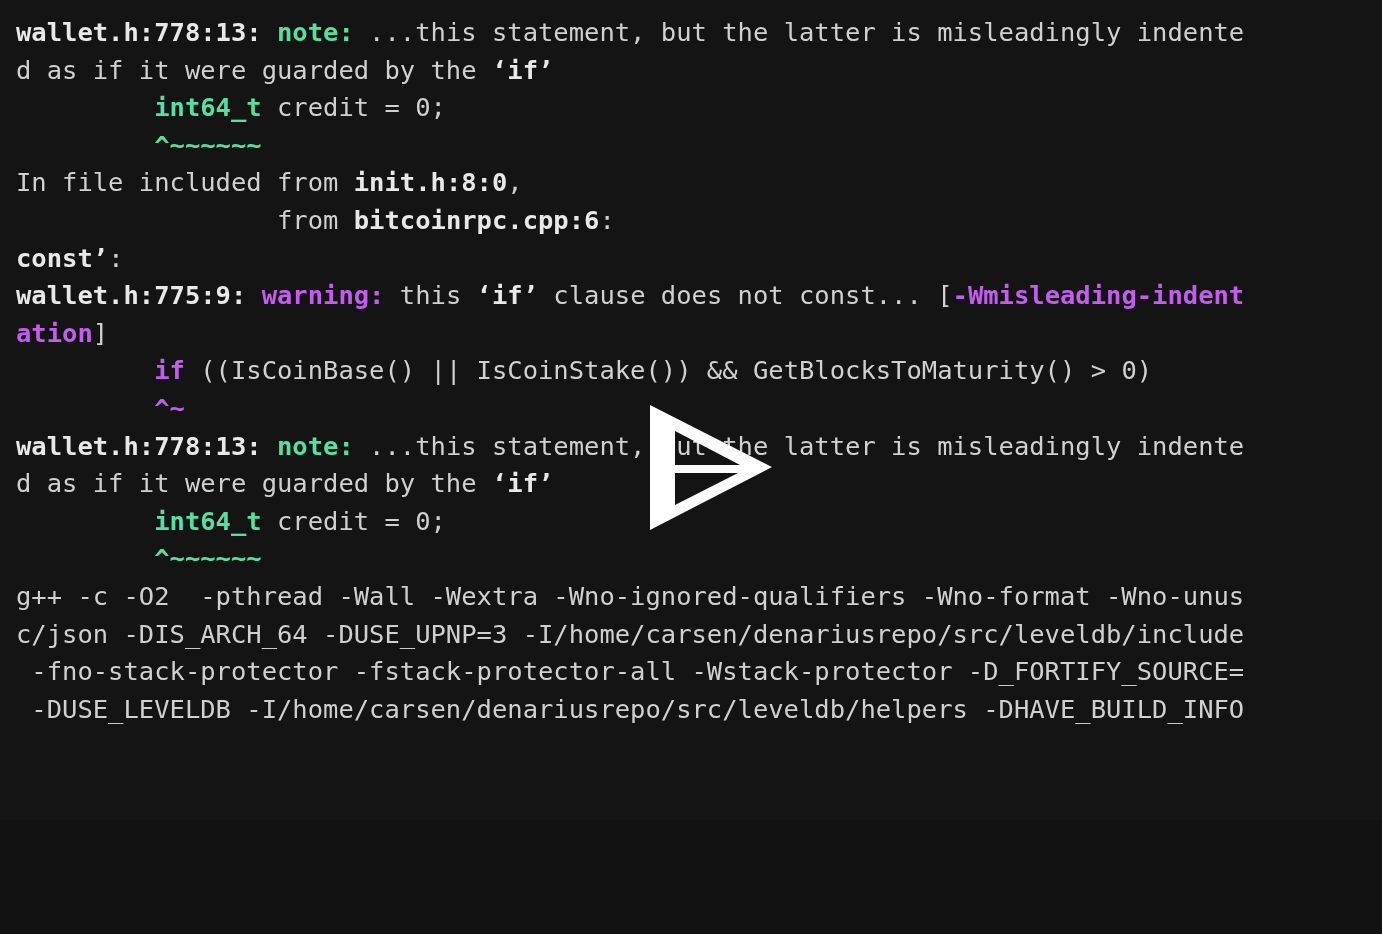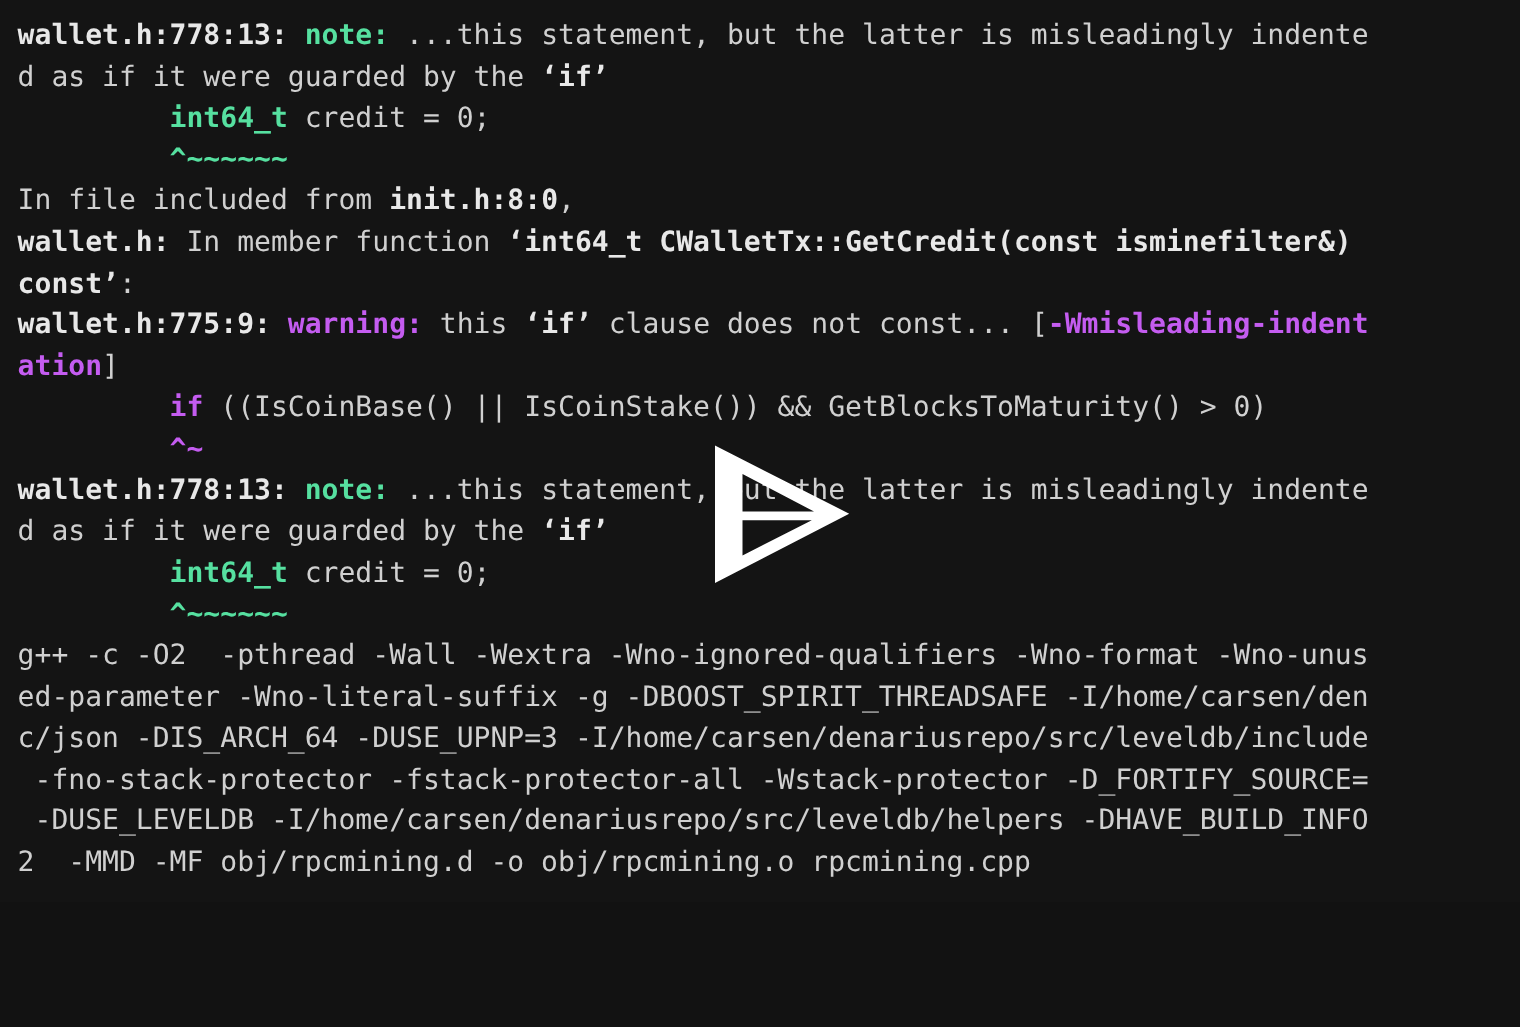--- a/index.html
+++ b/index.html
@@ -68,36 +68,34 @@
 <style>.c-default{color:#d0d0d0;}.c-bold-white{color:#e8e8e8;}.c-green{color:#56e0a0;}.c-magenta{color:#c45cf0;}</style></head>
 <body>
 
 <div id="terminal" style="background: rgb(20, 20, 20);">
   <div id="terminal-lines">
       <div class="term-line" id="line-1"><span class="seg c-bold-white">wallet.h:778:13: </span><span class="seg c-green">note:</span><span class="seg c-default"> ...this statement, but the latter is misleadingly indente</span></div>
       <div class="term-line" id="line-2"><span class="seg c-default">d as if it were guarded by the </span><span class="seg c-bold-white">‘if’</span></div>
       <div class="term-line" id="line-3"><span class="seg c-default">         </span><span class="seg c-green">int64_t</span><span class="seg c-default"> credit = 0;</span></div>
       <div class="term-line" id="line-4"><span class="seg c-default">         </span><span class="seg c-green">^~~~~~~</span></div>
       <div class="term-line" id="line-5"><span class="seg c-default">In file included from </span><span class="seg c-bold-white">init.h:8:0</span><span class="seg c-default">,</span></div>
-      <div class="term-line" id="line-7"><span class="seg c-bold-white">wallet.h:</span><span class="seg c-default"> In member function </span><span class="seg c-bold-white">‘int64_t CWalletTx::GetCredit(const isminefilter&amp;)</span></div>
+      <div class="term-line" id="line-6"><span class="seg c-default">                 from </span><span class="seg c-bold-white">bitcoinrpc.cpp:6</span><span class="seg c-default">:</span></div>
       <div class="term-line" id="line-8"><span class="seg c-bold-white">const’</span><span class="seg c-default">:</span></div>
       <div class="term-line" id="line-9"><span class="seg c-bold-white">wallet.h:775:9: </span><span class="seg c-magenta">warning:</span><span class="seg c-default"> this </span><span class="seg c-bold-white">‘if’</span><span class="seg c-default"> clause does not const... [</span><span class="seg c-magenta">-Wmisleading-indent</span></div>
       <div class="term-line" id="line-10"><span class="seg c-magenta">ation</span><span class="seg c-default">]</span></div>
       <div class="term-line" id="line-11"><span class="seg c-default">         </span><span class="seg c-magenta">if</span><span class="seg c-default"> ((IsCoinBase() || IsCoinStake()) &amp;&amp; GetBlocksToMaturity() &gt; 0)</span></div>
       <div class="term-line" id="line-12"><span class="seg c-default">         </span><span class="seg c-magenta">^~</span></div>
       <div class="term-line" id="line-13"><span class="seg c-bold-white">wallet.h:778:13: </span><span class="seg c-green">note:</span><span class="seg c-default"> ...this statement, but the latter is misleadingly indente</span></div>
       <div class="term-line" id="line-14"><span class="seg c-default">d as if it were guarded by the </span><span class="seg c-bold-white">‘if’</span></div>
       <div class="term-line" id="line-15"><span class="seg c-default">         </span><span class="seg c-green">int64_t</span><span class="seg c-default"> credit = 0;</span></div>
       <div class="term-line" id="line-16"><span class="seg c-default">         </span><span class="seg c-green">^~~~~~~</span></div>
       <div class="term-line" id="line-17"><span class="seg c-default">g++ -c -O2  -pthread -Wall -Wextra -Wno-ignored-qualifiers -Wno-format -Wno-unus</span></div>
-      <div class="term-line" id="line-18"><span class="seg c-default">ed-parameter -Wno-literal-suffix -g -DBOOST_SPIRIT_THREADSAFE -I/home/carsen/den</span></div>
       <div class="term-line" id="line-20"><span class="seg c-default">c/json -DIS_ARCH_64 -DUSE_UPNP=3 -I/home/carsen/denariusrepo/src/leveldb/include</span></div>
       <div class="term-line" id="line-22"><span class="seg c-default"> -fno-stack-protector -fstack-protector-all -Wstack-protector -D_FORTIFY_SOURCE=</span></div>
       <div class="term-line" id="line-21"><span class="seg c-default"> -DUSE_LEVELDB -I/home/carsen/denariusrepo/src/leveldb/helpers -DHAVE_BUILD_INFO</span></div>
-      <div class="term-line" id="line-23"><span class="seg c-default">2  -MMD -MF obj/rpcmining.d -o obj/rpcmining.o rpcmining.cpp</span></div>
     </div>
 
   <div id="play-overlay">
     <button id="play-button" aria-label="Play">
       <svg width="130" height="130" viewBox="0 0 130 130">
 
         <path d="M 5 2 L 127 64 L 5 127 Z
                  M 30 28 L 30 62 L 95 62 Z
                  M 30 70 L 30 102 L 93 70 Z" fill="#ffffff" fill-rule="evenodd"></path>
       </svg>

